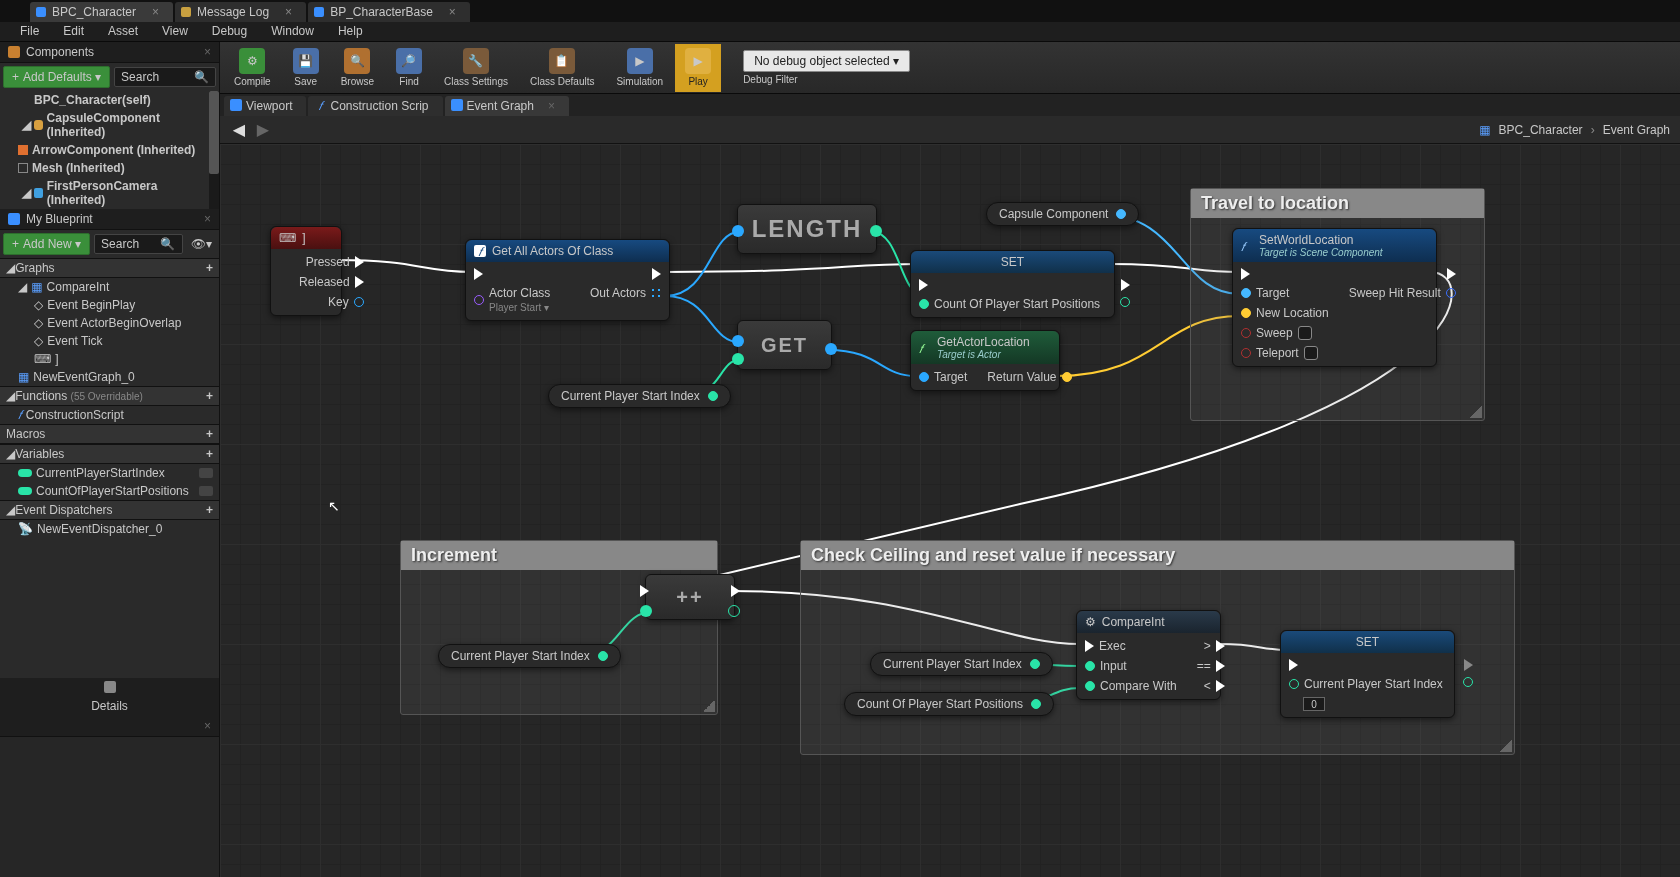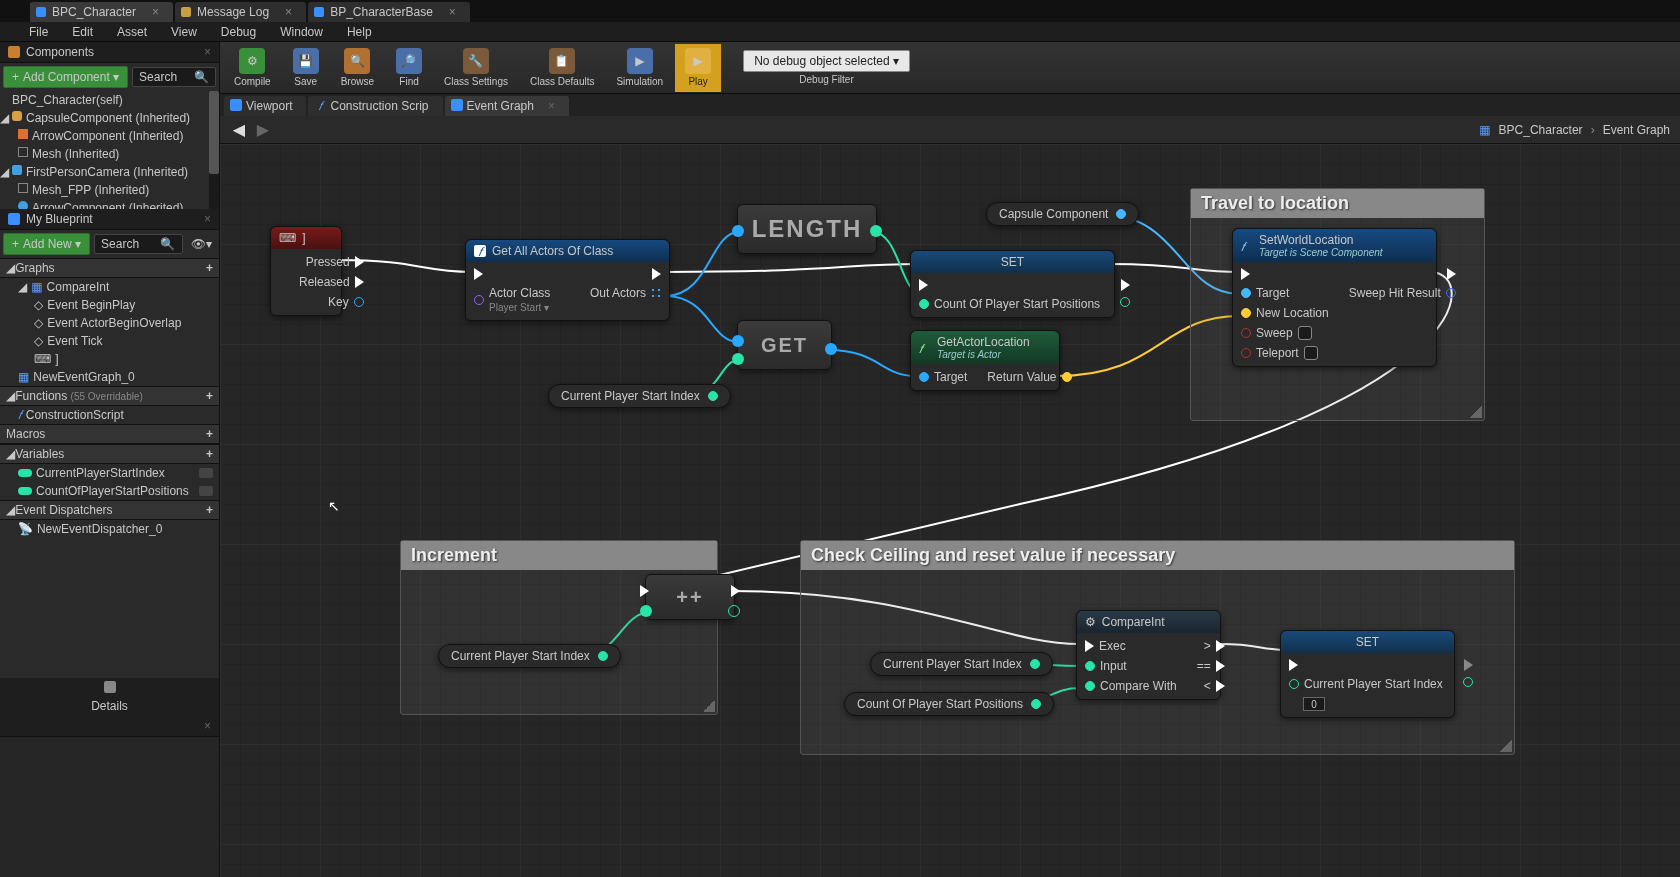--- a/index.html
+++ b/index.html
@@ -6,39 +6,39 @@
 body { background:#1a1a1a; width:1680px; height:877px; overflow:hidden; position:relative; }
 
 
 .top-tabs { height:22px; background:#111; display:flex; align-items:flex-end; padding-left:30px; }
 .top-tab { background:#2e2e2e; padding:3px 14px 3px 22px; margin-right:2px; border-radius:3px 3px 0 0; display:flex; align-items:center; gap:6px; position:relative; }
 .top-tab.active { background:#3a3a3a; }
 .top-tab .dot { width:10px; height:10px; border-radius:2px; position:absolute; left:6px; }
 .top-tab .close { margin-left:10px; color:#888; }
 
 
-.menu-bar { height:20px; background:#1e1e1e; display:flex; align-items:center; padding-left:19px; gap:4px; border-bottom:1px solid #0a0a0a; }
+.menu-bar { height:20px; background:#1e1e1e; display:flex; align-items:flex-start; padding-left:10px; gap:4px; border-bottom:1px solid #0a0a0a; }
 .menu-item { padding:2px 10px; }
 
 
 .main { display:flex; height:calc(877px - 42px); }
 
 
 .left-col { width:220px; background:#2a2a2a; display:flex; flex-direction:column; border-right:1px solid #111; }
 .panel-tab { background:#1e1e1e; padding:3px 8px; display:flex; align-items:center; gap:6px; border-bottom:1px solid #111; }
 .panel-tab .icon { width:12px; height:12px; display:inline-block; }
 .panel-tab .x { margin-left:auto; color:#666; }
 
 .add-row { display:flex; align-items:center; padding:3px; gap:4px; background:#2a2a2a; }
 .add-btn { background:#3a8f3a; color:#fff; padding:3px 8px; border-radius:2px; display:flex; align-items:center; gap:4px; border:1px solid #2d6e2d; }
 .search-box { flex:1; background:#1a1a1a; border:1px solid #444; padding:2px 6px; border-radius:2px; color:#888; display:flex; align-items:center; }
 .search-box .mag { margin-left:auto; }
 
 .tree { flex:0 0 auto; max-height:118px; overflow:hidden; position:relative; }
-.tree-row { padding:2px 0; display:flex; gap:4px; }
+.tree-row { padding:2px 22px; display:flex; align-items:center; gap:4px;font-weight:bold; }
 .tree-row .tri { width:8px; display:inline-block; }
 .tree-row.indent1 { padding-left:18px; }
 .tree-scroll { position:absolute; right:0; top:0; width:10px; height:100%; background:#1a1a1a; }
 .tree-scroll .thumb { background:#555; width:100%; height:70%; border-radius:2px; }
 
 .section-hdr { background:#333; padding:2px 6px; display:flex; align-items:center; border-top:1px solid #111; border-bottom:1px solid #111; }
 .section-hdr .plus { margin-left:auto; font-weight:bold; }
 .list-row { padding:2px 6px 2px 18px; display:flex; align-items:center; gap:4px; }
 .list-row .pill { width:14px; height:8px; border-radius:4px; display:inline-block; }
 .list-row .eye { margin-left:auto; width:14px; height:10px; background:#444; border-radius:2px; }
@@ -46,21 +46,21 @@
 .details-panel { margin-top:auto;flex-direction:column; }
 
 
 .right-col { flex:1; display:flex; flex-direction:column; background:#1a1a1a; }
 .toolbar { height:52px; background:linear-gradient(#333,#282828); display:flex; align-items:center; padding:0 4px; gap:2px; border-bottom:1px solid #0a0a0a; }
 .tbtn { display:flex; flex-direction:column; align-items:center; justify-content:center; padding:2px 10px; height:48px; gap:2px; }
 .tbtn .ico { width:26px; height:26px; border-radius:4px; display:flex; align-items:center; justify-content:center; }
 .tbtn span { font-size:10px; }
 .tbtn.play { background:#d4a020; }
 .tbtn.play span { color:#222; }
-.debug-box { margin-left:20px; display:flex; flex-direction:column; align-items:center; gap:2px; }
+.debug-box { margin-left:20px; display:flex; flex-direction:column; align-items:flex-start; gap:2px; }
 .debug-sel { background:#e8e8e8; color:#222; padding:3px 10px; border-radius:2px; border:1px solid #888; }
 
 .graph-tabs { height:22px; background:#222; display:flex; align-items:flex-end; padding-left:4px; }
 .gtab { background:#2e2e2e; padding:3px 14px 3px 22px; margin-right:2px; border-radius:3px 3px 0 0; position:relative; display:flex; align-items:flex-start; gap:6px; }
 .gtab.active { background:#383838; }
 .gtab .gi { width:12px; height:12px; position:absolute; left:6px; border-radius:2px; }
 .gtab .x { margin-left:8px; color:#666; }
 
 .nav-row { height:28px; background:#2a2a2a; display:flex; align-items:center; padding:0 10px; border-bottom:1px solid #111; }
 .nav-arrow { width:18px; height:18px; display:flex; align-items:center; justify-content:center; color:#ddd; font-size:16px; margin-right:6px; }
@@ -164,21 +164,21 @@
   <div class="left-col">
 
     <div class="panel-tab">
       <span class="icon" style="background:#c88030;border-radius:2px;"></span>
       <span>Components</span>
       <span class="x">×</span>
     </div>
     <div class="add-row">
       <div class="add-btn">
         <span>+</span>
-        <span>Add Component ▾</span>
+        <span>Add Defaults ▾</span>
       </div>
       <div class="search-box">
         <span>Search</span>
         <span class="mag">🔍</span>
       </div>
     </div>
     <div class="tree">
       <div class="tree-row">
           <span class="tri"></span>
           <span>BPC_Character(self)</span>

